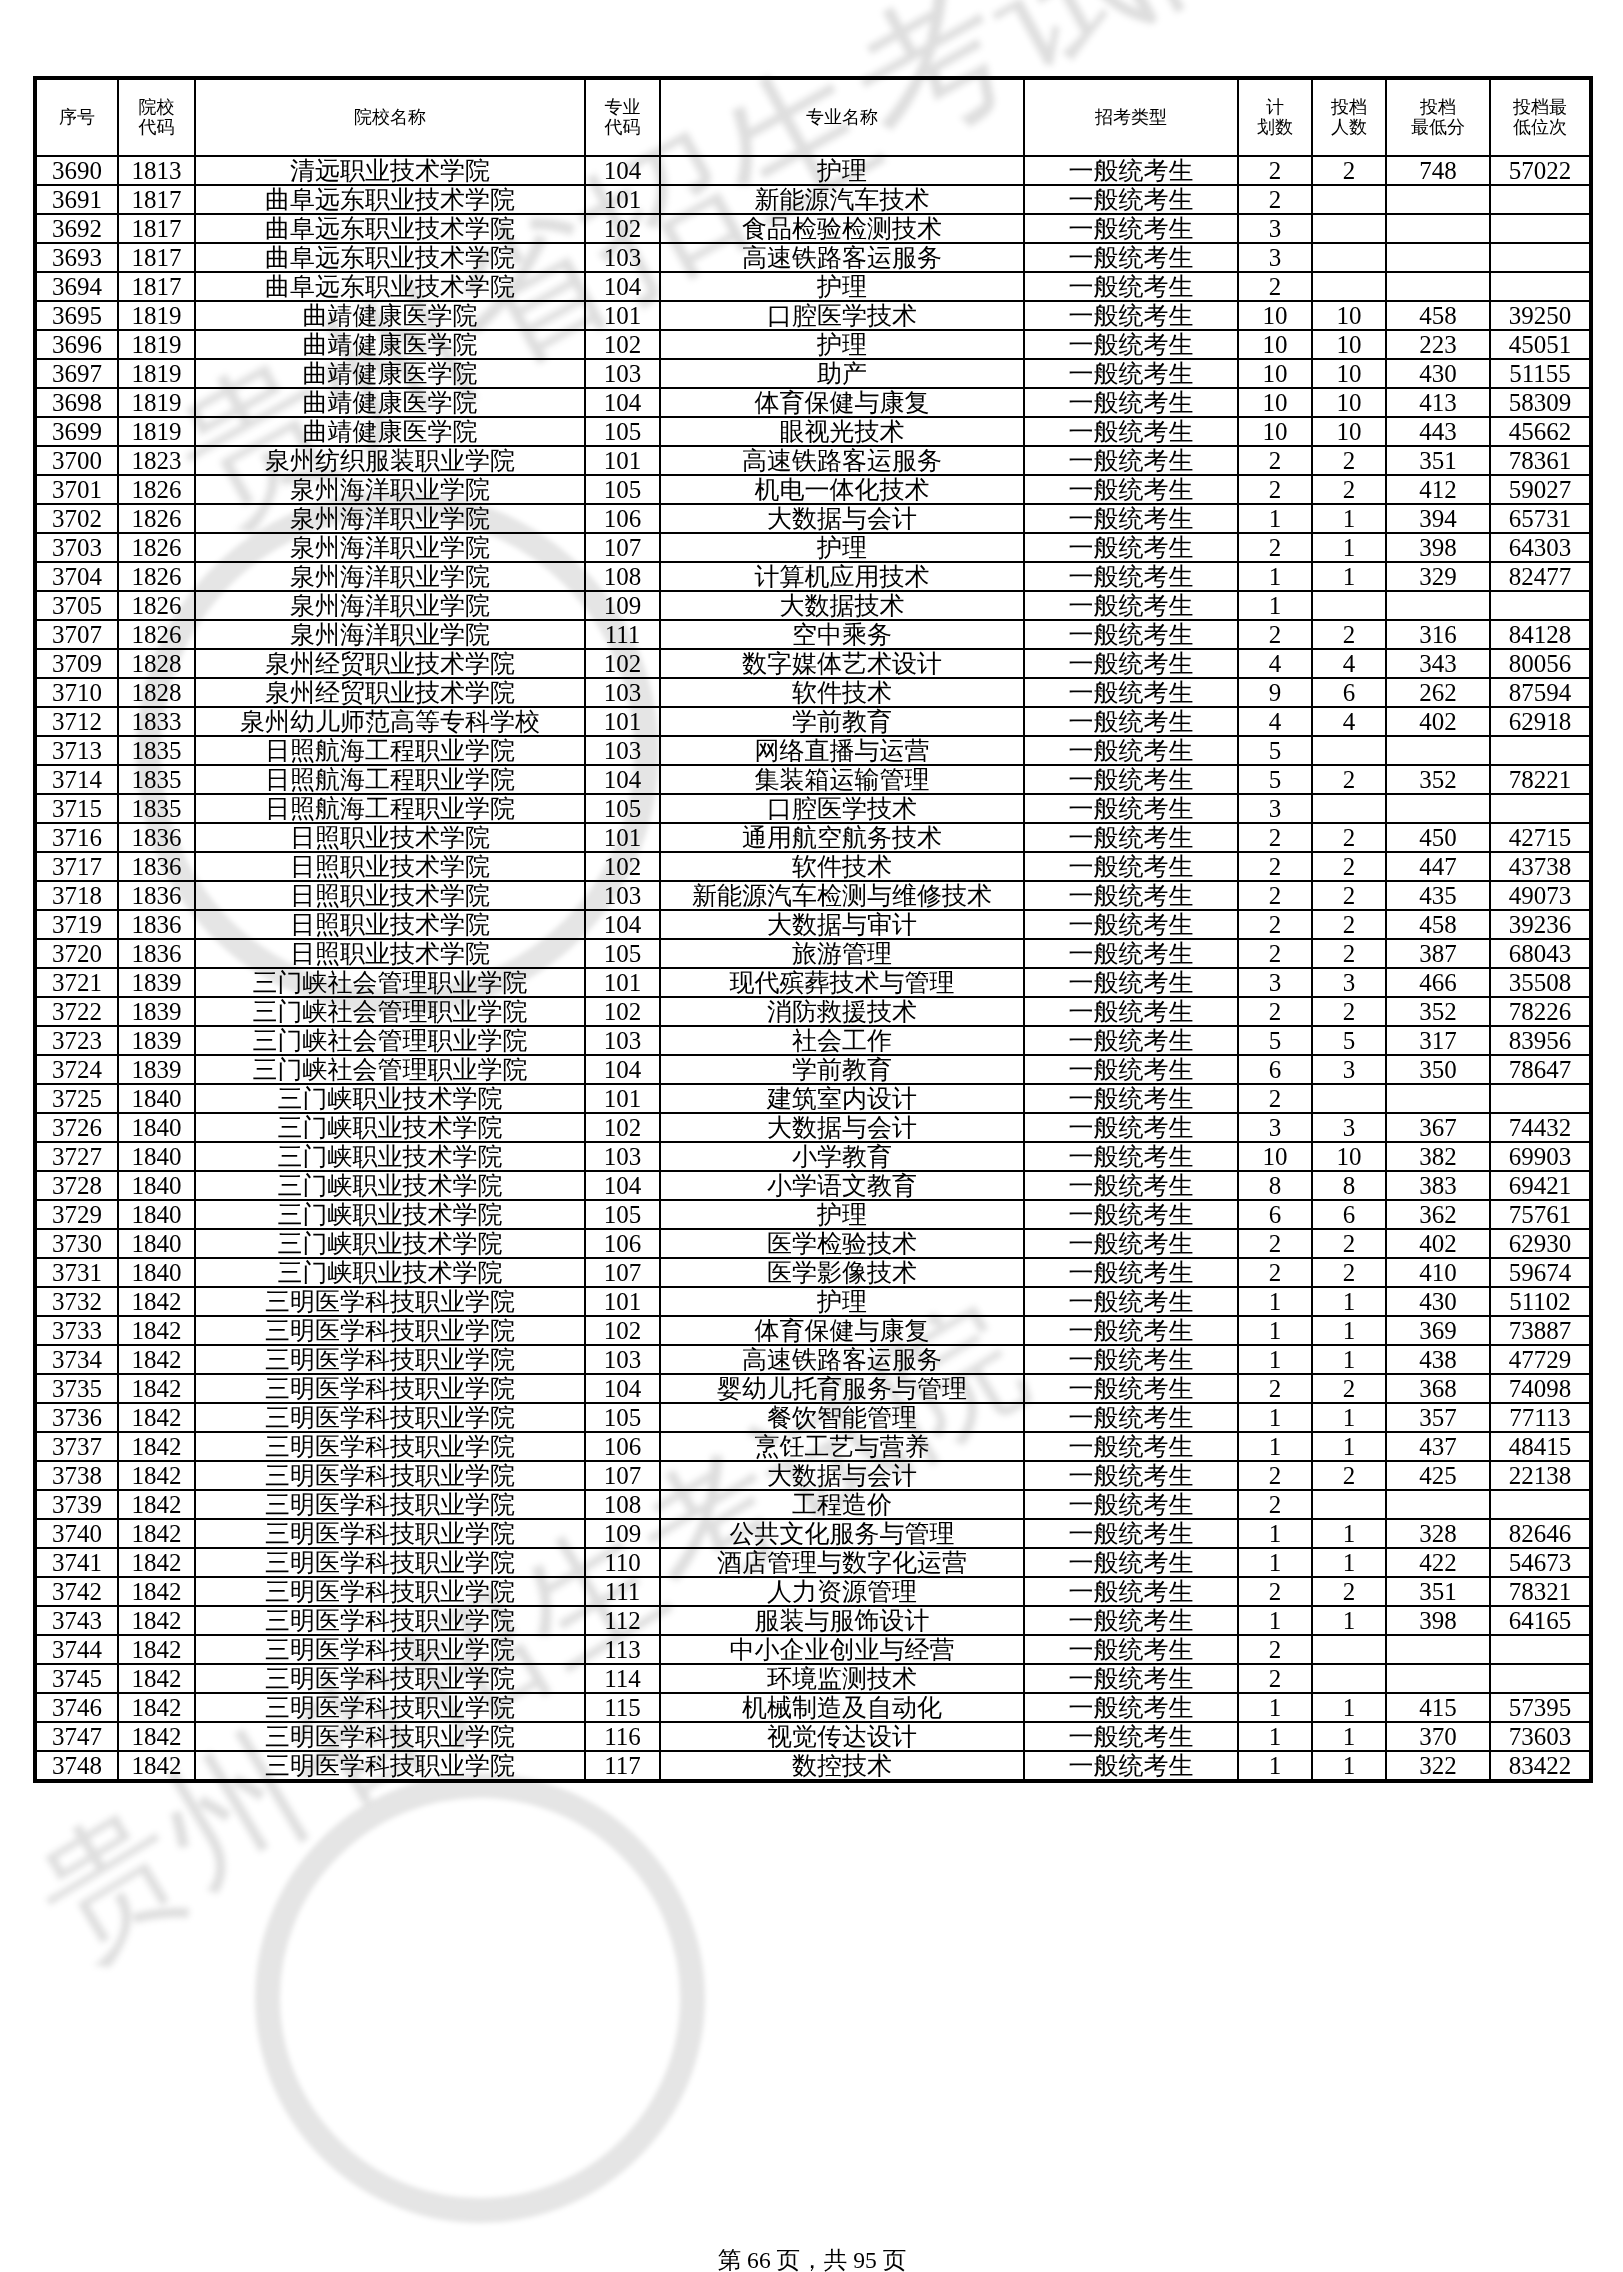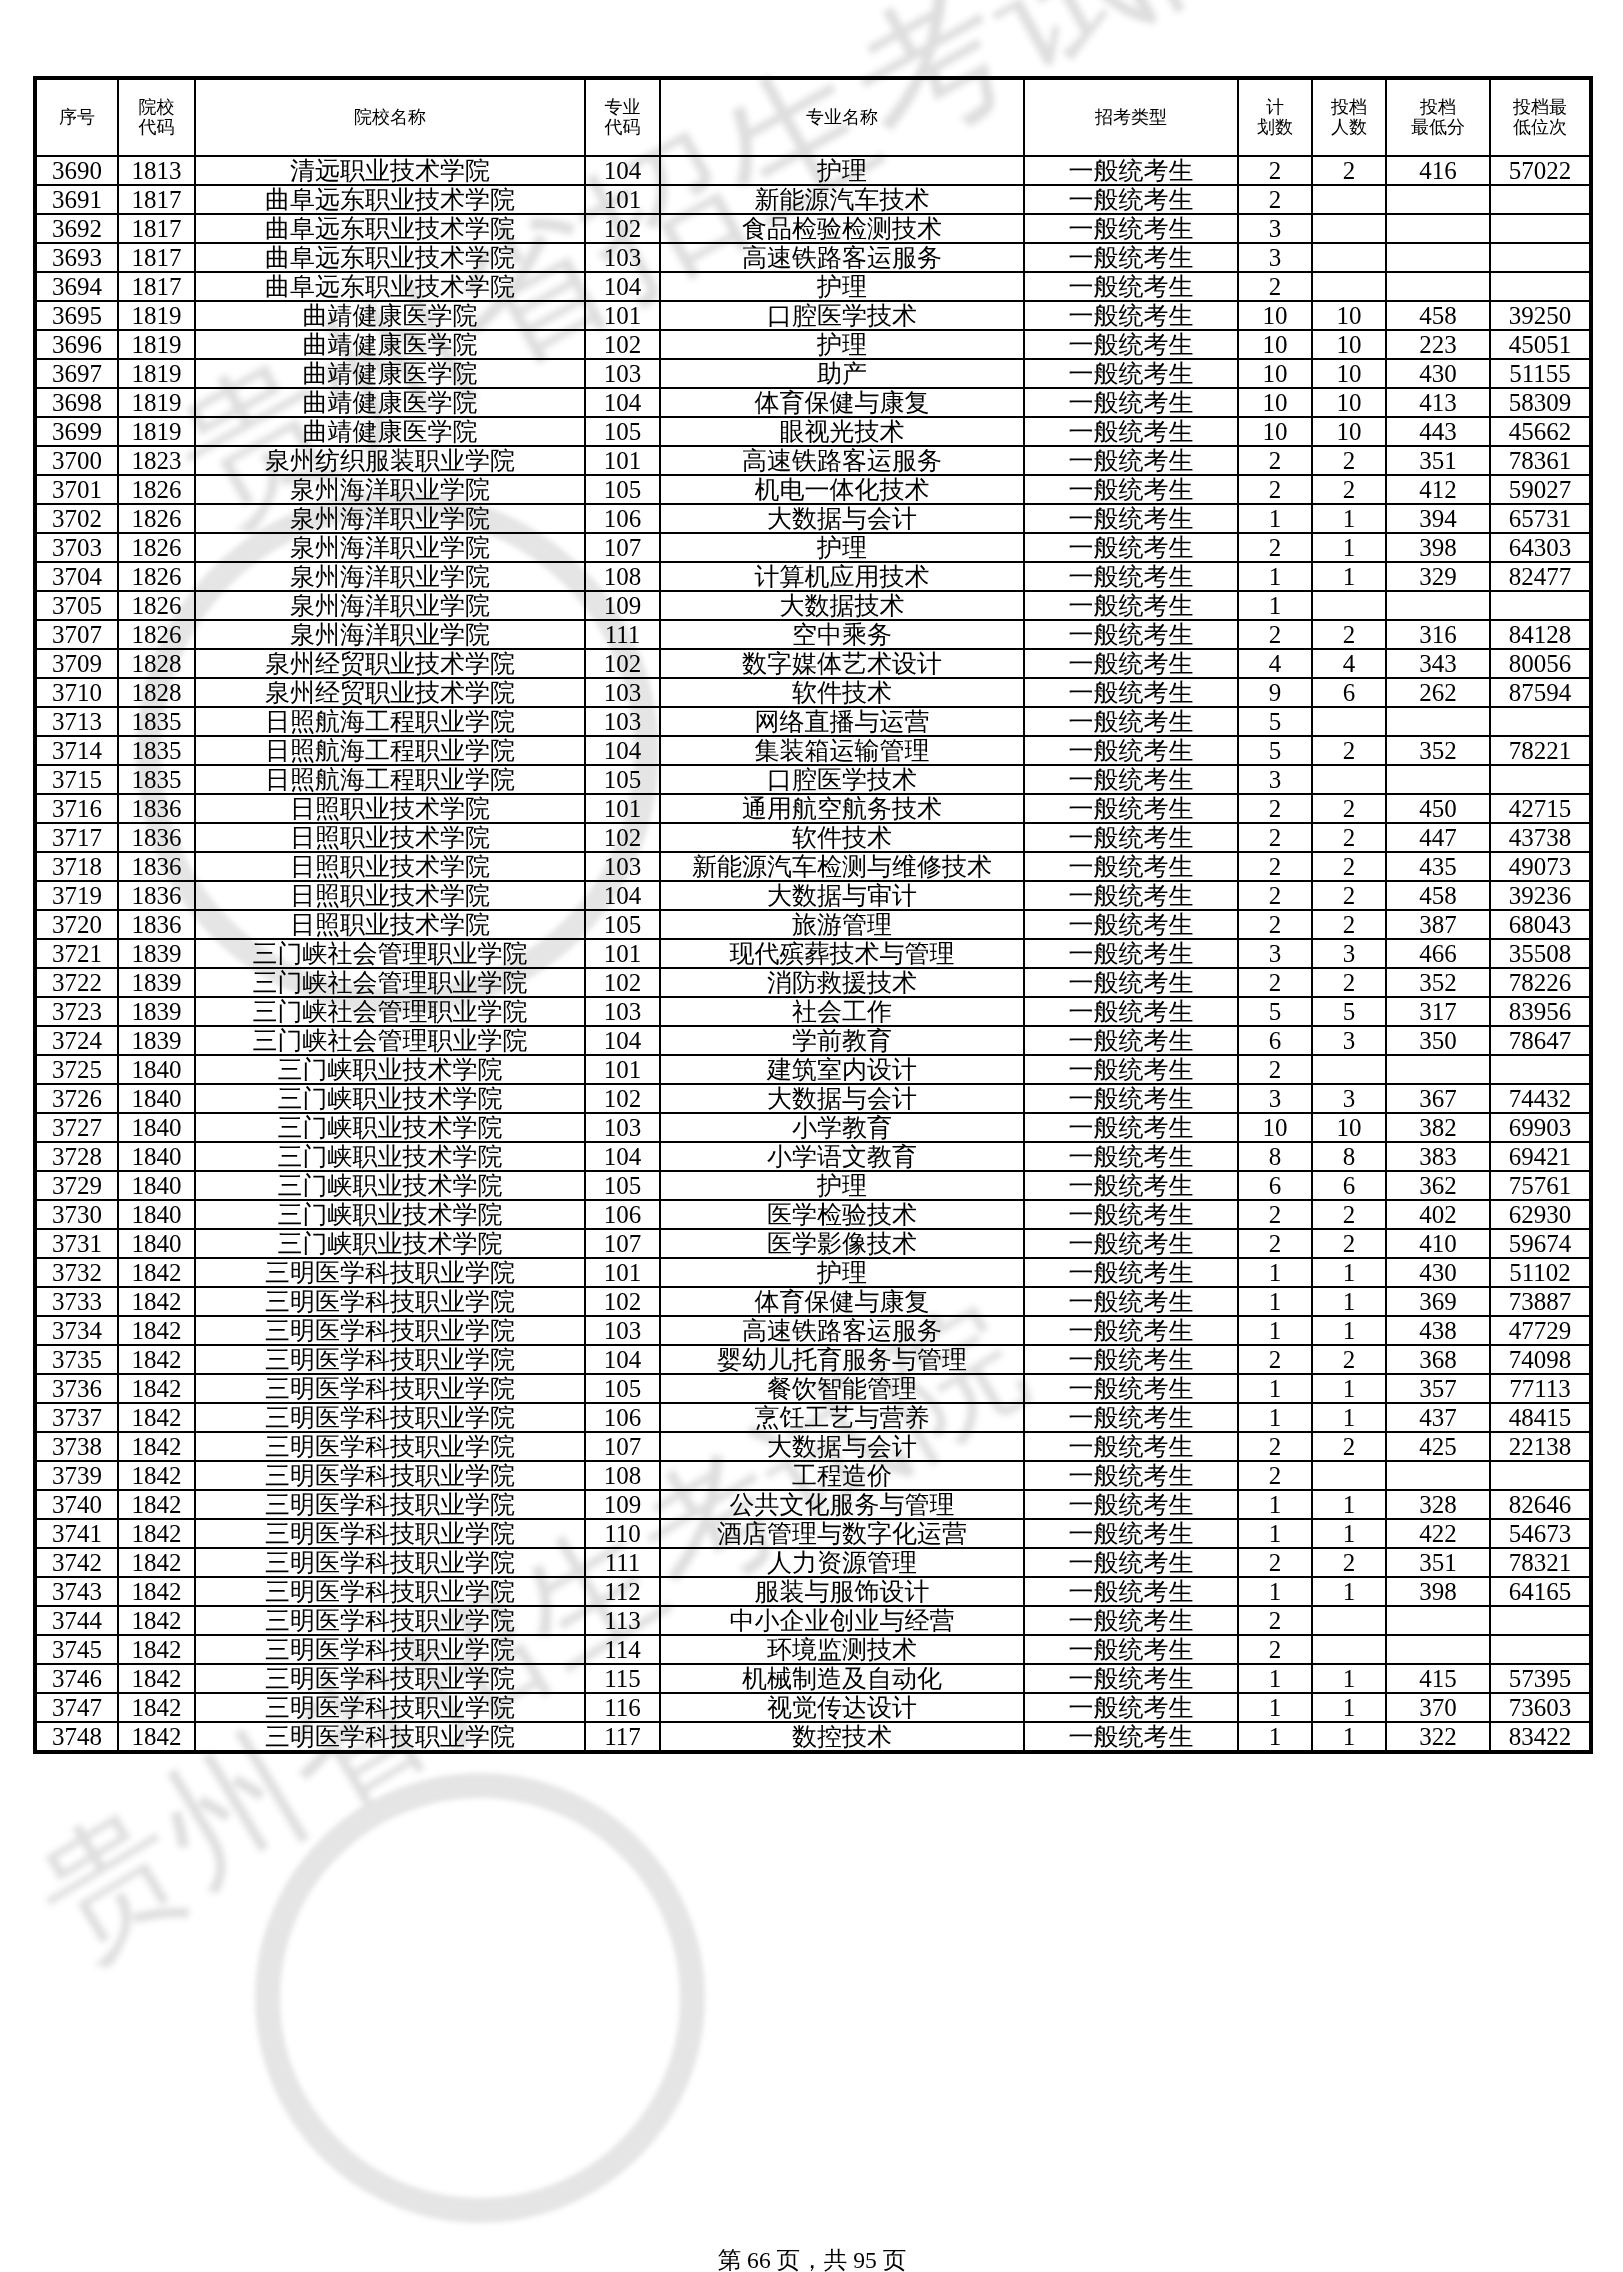--- a/index.html
+++ b/index.html
@@ -111,21 +111,21 @@
     <tbody id="table-body">
         <tr>
           <td>3690</td>
           <td>1813</td>
           <td>清远职业技术学院</td>
           <td>104</td>
           <td>护理</td>
           <td>一般统考生</td>
           <td>2</td>
           <td>2</td>
-          <td>416</td>
+          <td>748</td>
           <td>57022</td>
         </tr>
         <tr>
           <td>3691</td>
           <td>1817</td>
           <td>曲阜远东职业技术学院</td>
           <td>101</td>
           <td>新能源汽车技术</td>
           <td>一般统考生</td>
           <td>2</td>
@@ -329,20 +329,32 @@
           <td>3710</td>
           <td>1828</td>
           <td>泉州经贸职业技术学院</td>
           <td>103</td>
           <td>软件技术</td>
           <td>一般统考生</td>
           <td>9</td>
           <td>6</td>
           <td>262</td>
           <td>87594</td>
+        </tr>
+        <tr>
+          <td>3712</td>
+          <td>1833</td>
+          <td>泉州幼儿师范高等专科学校</td>
+          <td>101</td>
+          <td>学前教育</td>
+          <td>一般统考生</td>
+          <td>4</td>
+          <td>4</td>
+          <td>402</td>
+          <td>62918</td>
         </tr>
         <tr>
           <td>3713</td>
           <td>1835</td>
           <td>日照航海工程职业学院</td>
           <td>103</td>
           <td>网络直播与运营</td>
           <td>一般统考生</td>
           <td>5</td>
           <td></td>

